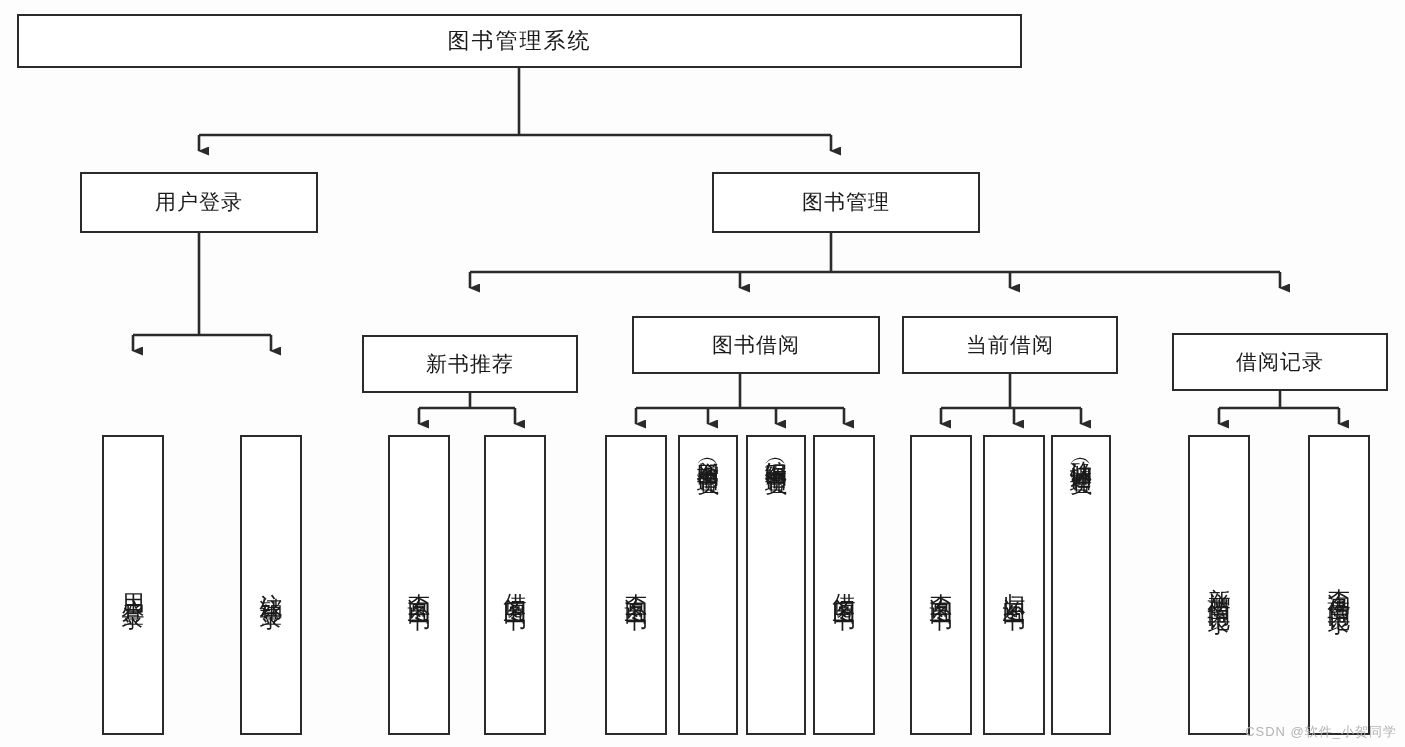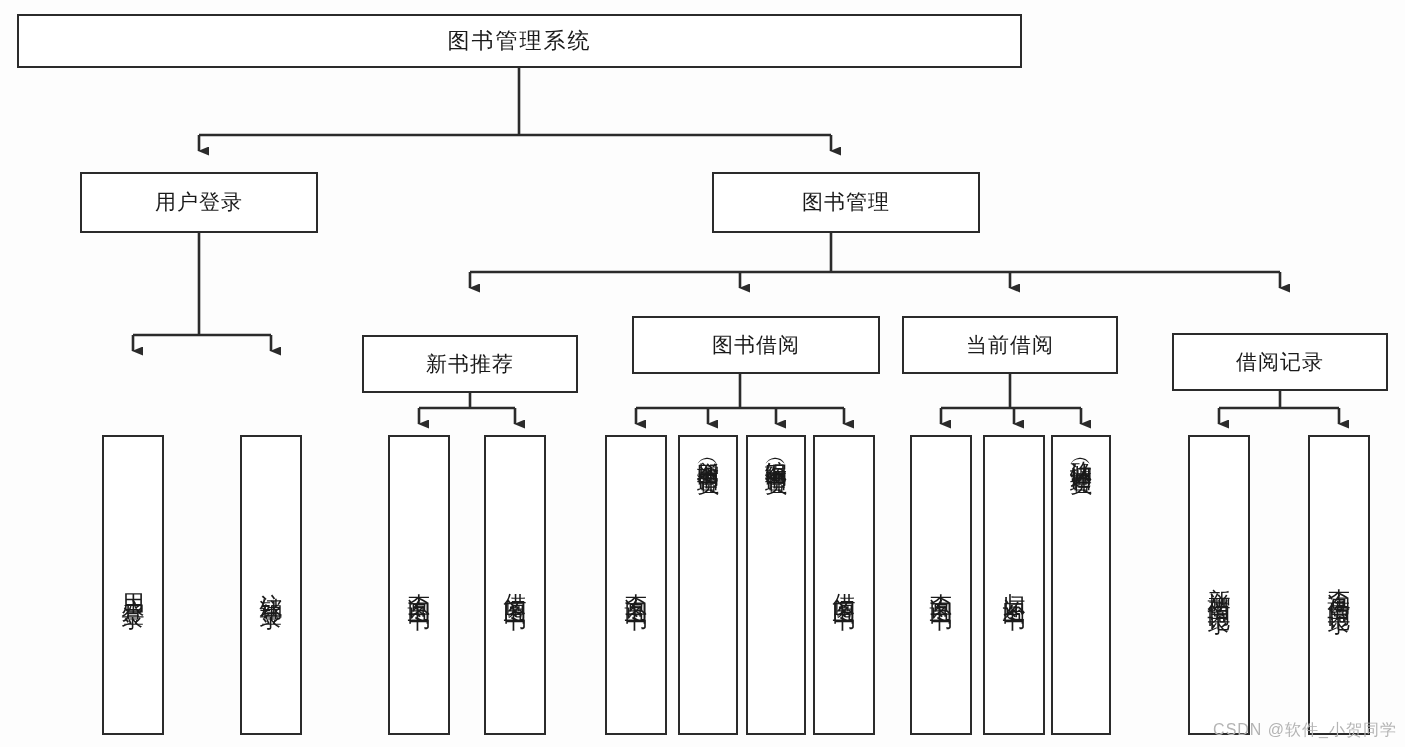--- a/index.html
+++ b/index.html
@@ -69,21 +69,21 @@
     align-items: flex-start;
   }
   .node.v.long .lbl {
     font-size: 22px;
     letter-spacing: 2px;
   }
   .watermark {
     position: absolute;
     right: 8px;
     bottom: 6px;
-    font-size: 16px;
+    font-size: 13px;
     color: #b4b4b4;
     letter-spacing: 1px;
     white-space: nowrap;
     z-index: 3;
   }
 </style>
 </head>
 <body>
 
 <div id="canvas">

